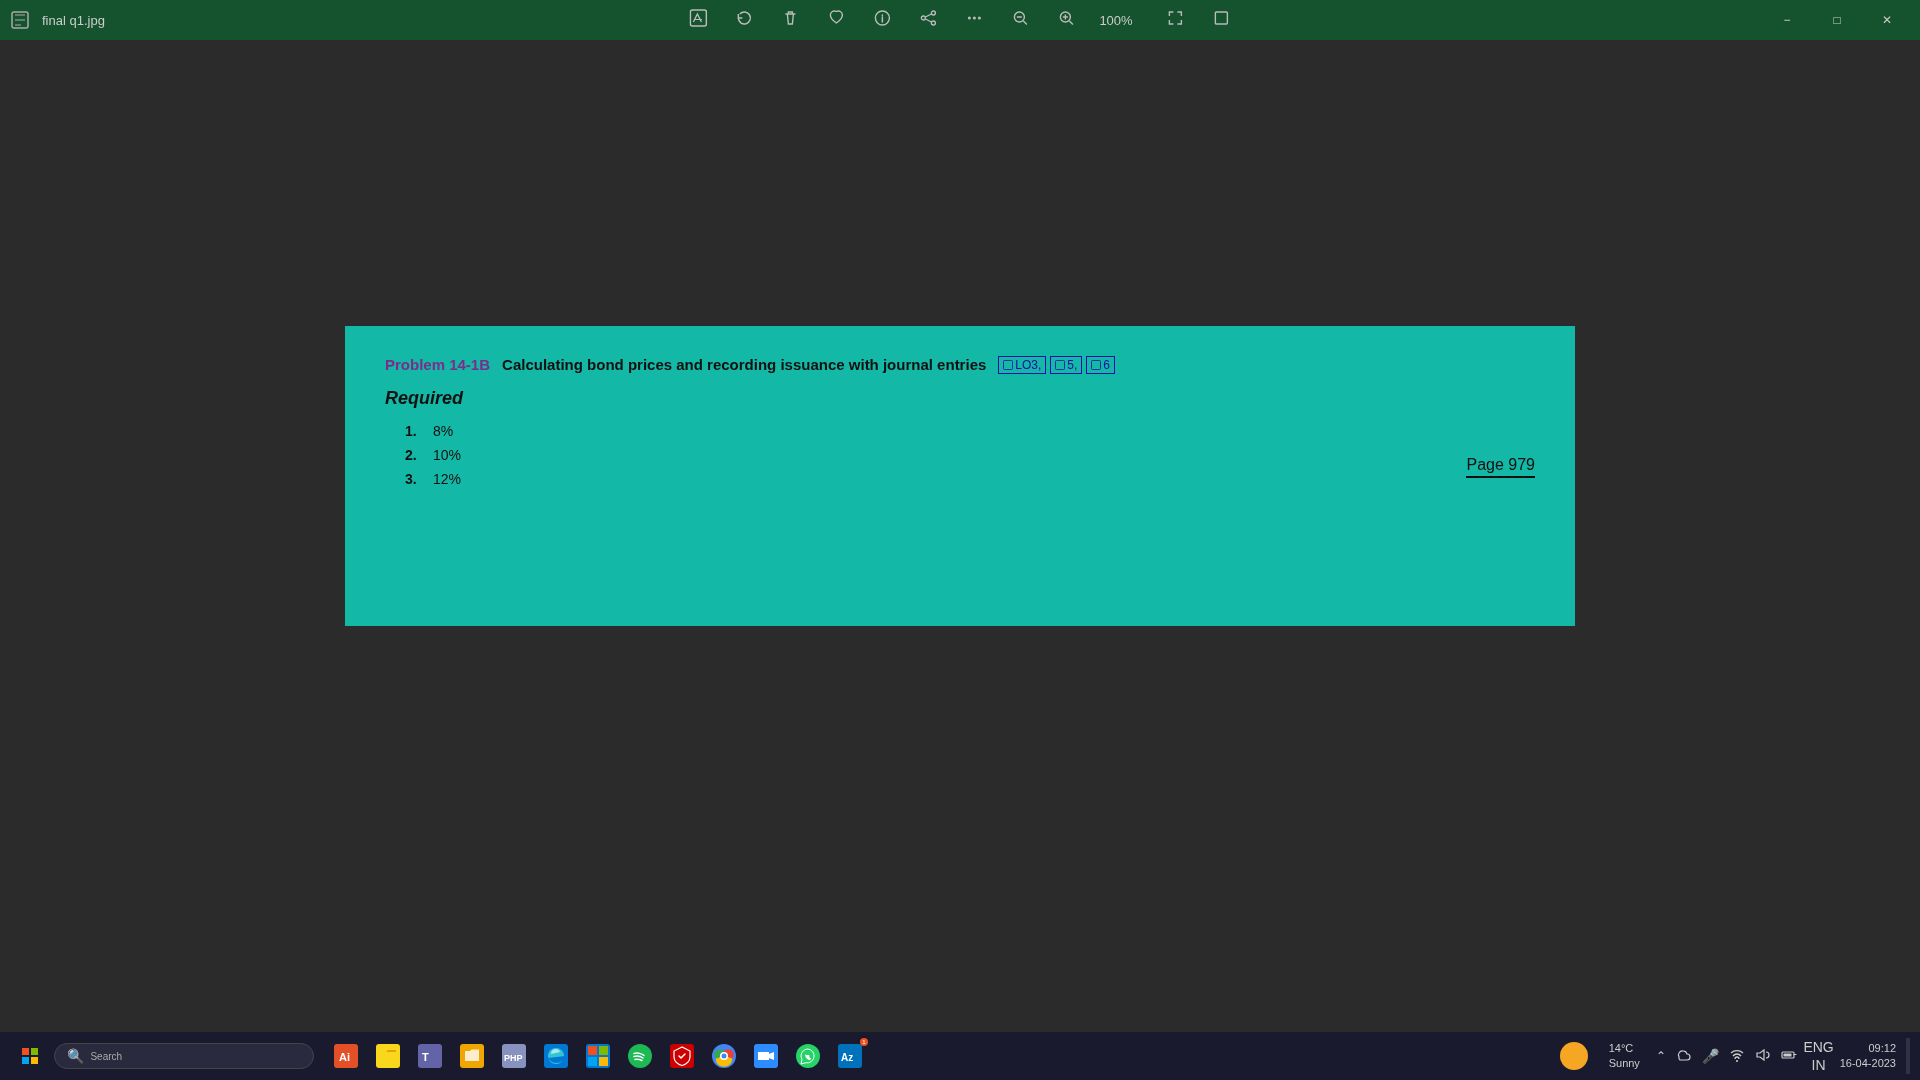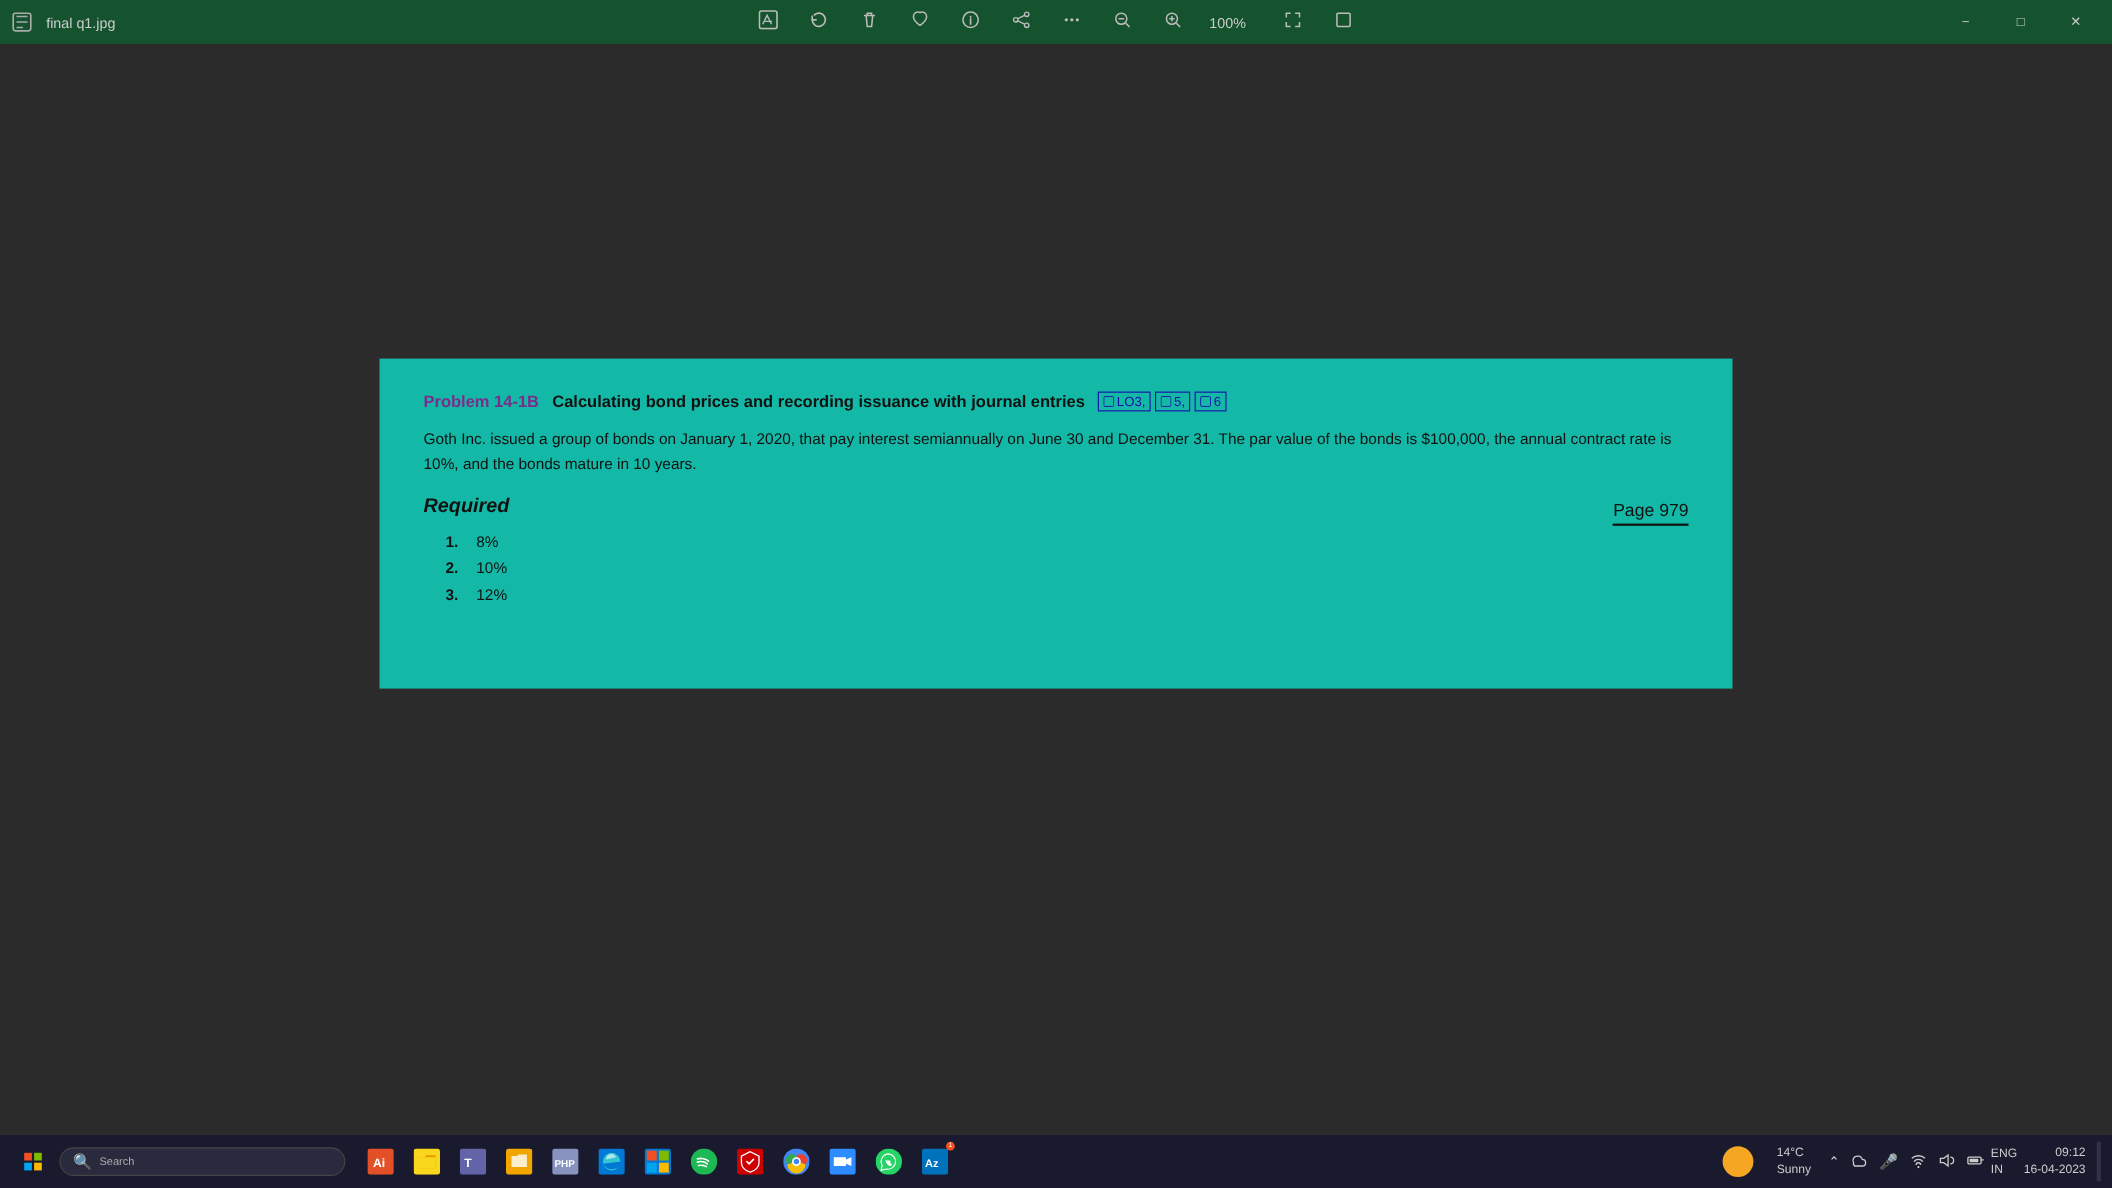--- a/index.html
+++ b/index.html
@@ -254,21 +254,22 @@
     }
     .taskbar-right-icons {
       display: flex;
       align-items: center;
       gap: 10px;
       color: #ccc;
       font-size: 14px;
     }
     .taskbar-lang {
       color: #ccc;
-      font-size: 11px;
+      font-size: 14px;
+      text-align: center;
       line-height: 1.3;
     }
     .taskbar-datetime {
       color: #ccc;
       font-size: 11px;
       text-align: right;
       line-height: 1.4;
     }
     .weather-widget {
       display: flex;
@@ -415,21 +416,20 @@
         <span class="lo-badge">
           <svg width="10" height="10" viewBox="0 0 10 10">
               <rect x="0.5" y="0.5" width="9" height="9" rx="1" stroke="#1a0dab" fill="none" stroke-width="0.8"></rect>
             </svg>
           <span>6</span>
         </span>
       </span>
     </div>
 
 
-    <p class="problem-text">Goth Inc. issued a group of bonds on January 1, 2020, that pay interest semiannually on June 30 and December 31. The par value of the bonds is $100,000, the annual contract rate is 10%, and the bonds mature in 10 years.</p>
 
     <span class="page-ref">Page 979</span>
 
     <h2 class="required-heading">Required</h2>
 
 
     <ul class="numbered-list">
       <li>
         <span class="num">1.</span>
         <span>8%</span>

